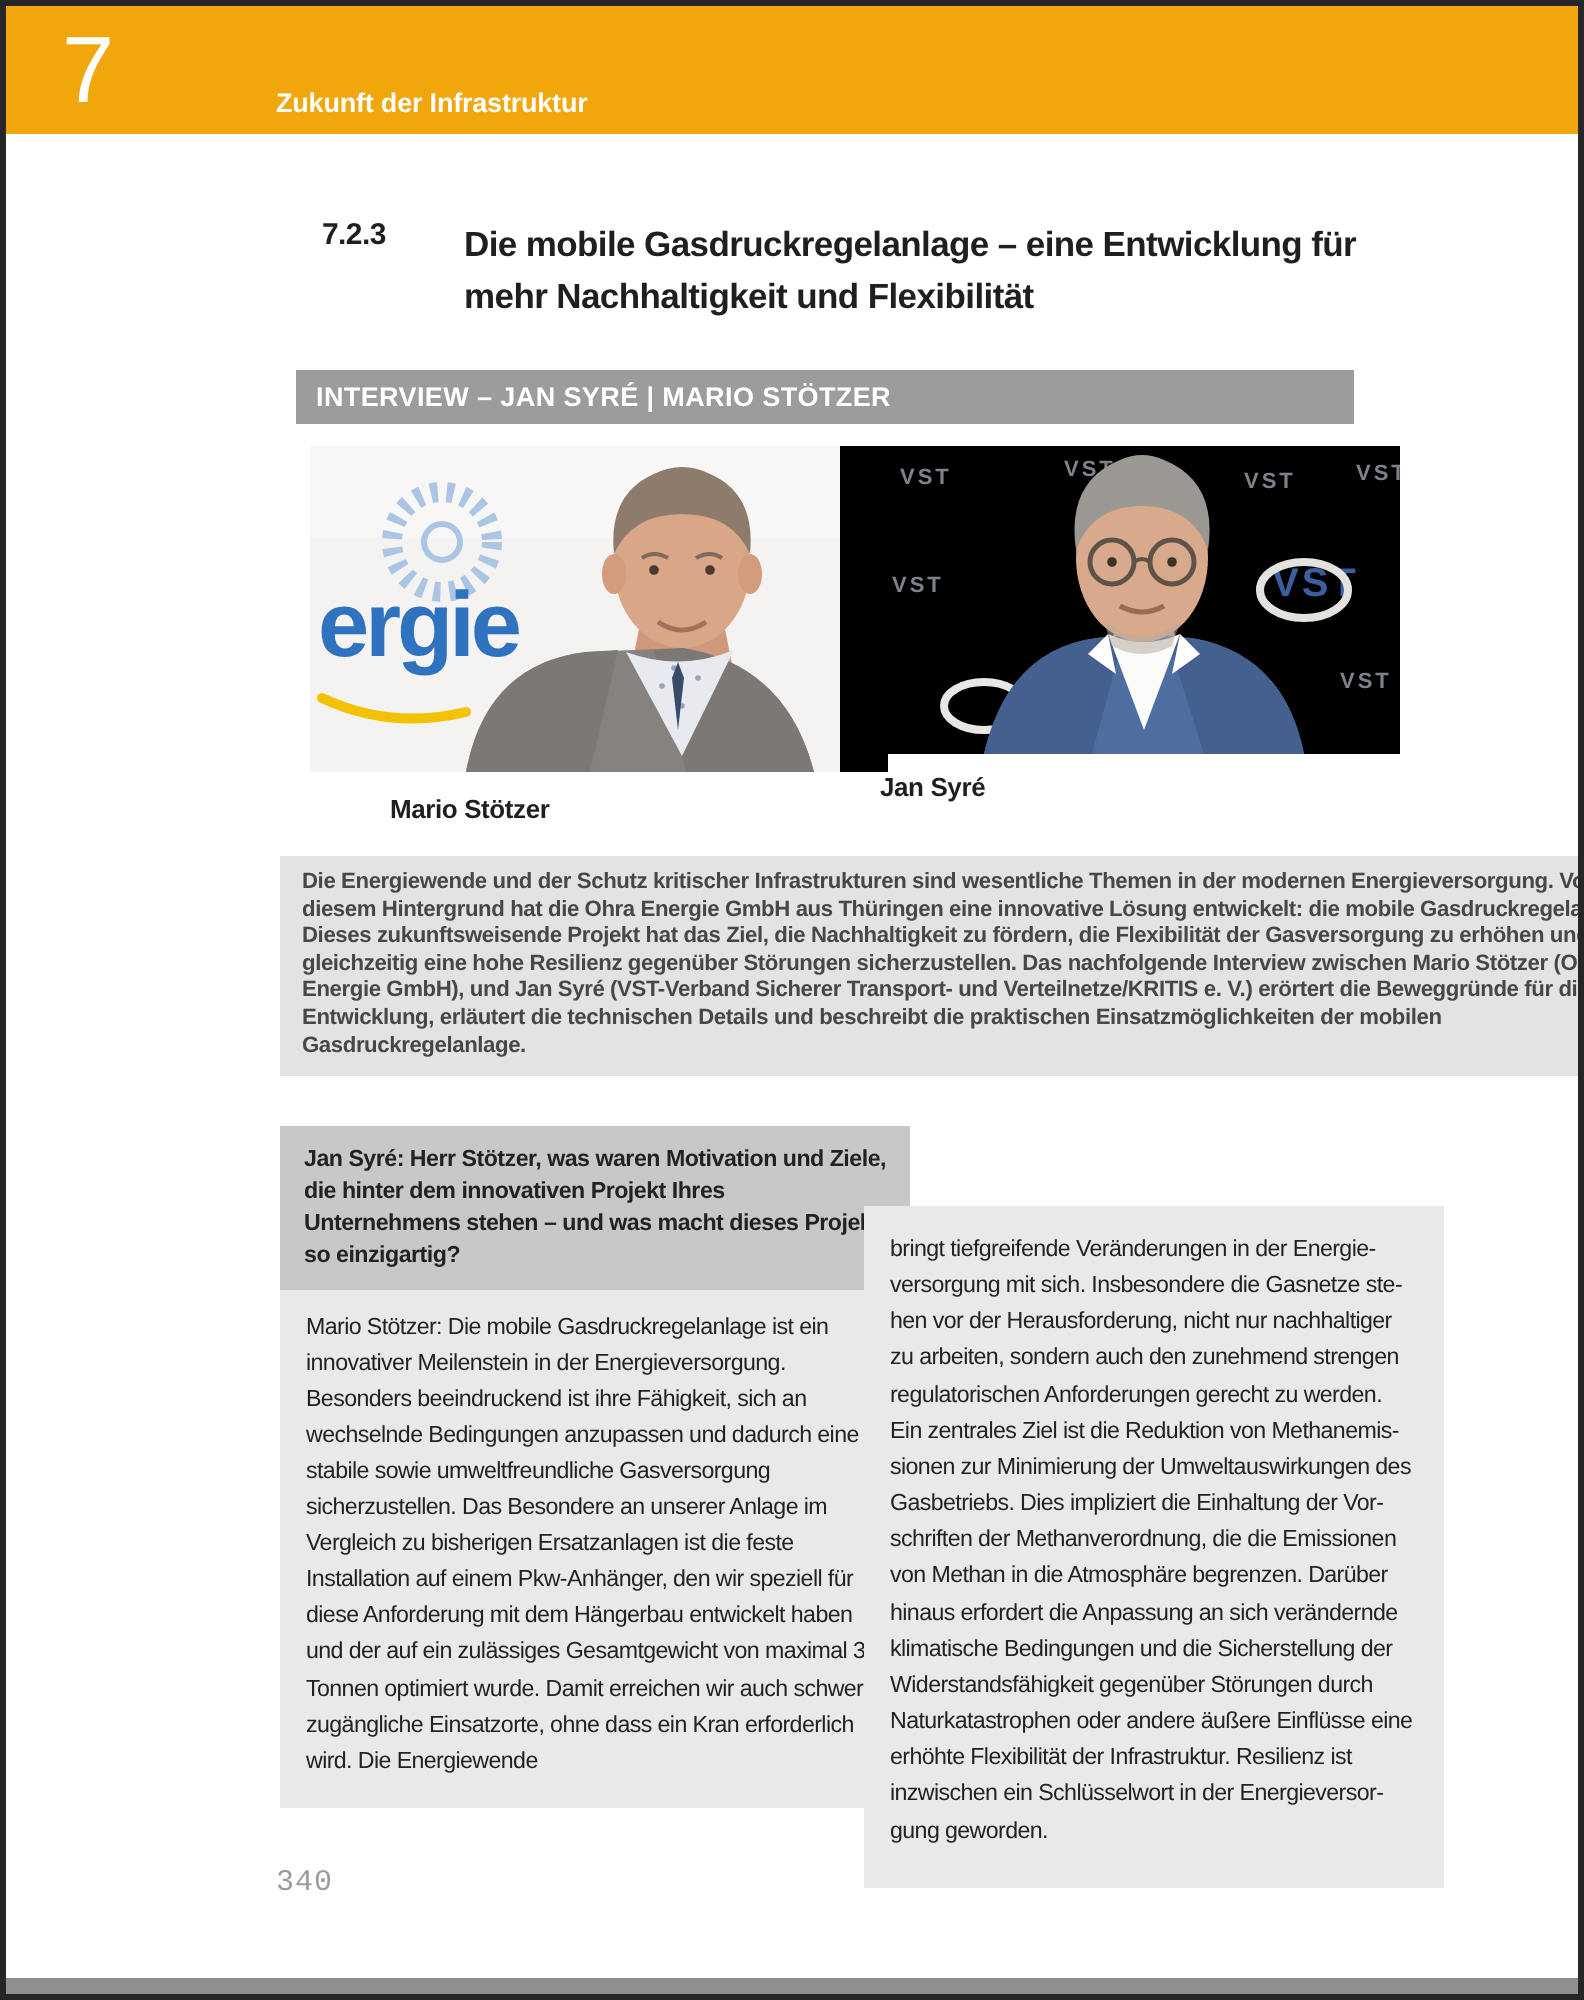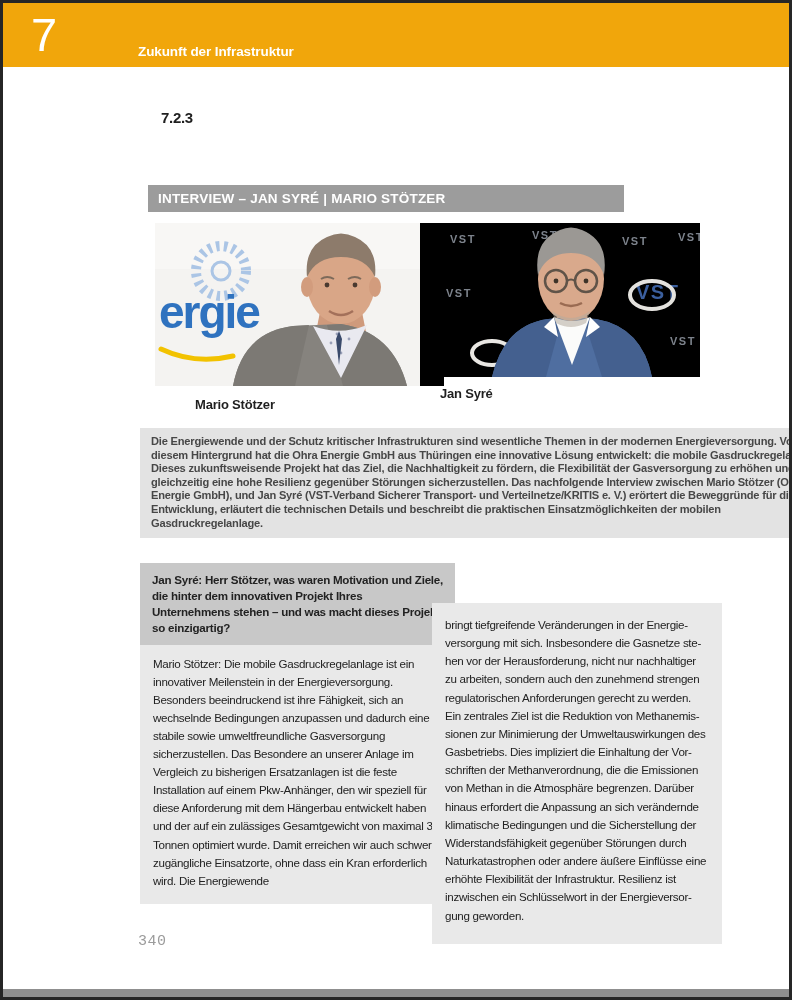--- a/index.html
+++ b/index.html
@@ -9,21 +9,21 @@
     font-family:"Liberation Sans","DejaVu Sans",sans-serif;color:#1f1f1f;
   }
   
   .orange-bar{position:absolute;top:0;left:0;right:0;height:64px;background:#F1A60B;}
   .chapter-num{position:absolute;left:28px;top:4px;font-size:47px;font-weight:400;color:#fff;letter-spacing:-1px;}
   .chapter-title{position:absolute;left:135px;top:41px;font-size:13.5px;font-weight:bold;color:#fff;letter-spacing:-0.1px;}
   
   .heading-number{position:absolute;left:158px;top:106px;font-size:15px;font-weight:bold;letter-spacing:-0.3px;}
   .heading-title{position:absolute;left:229px;top:106px;width:492px;font-size:17.5px;font-weight:bold;line-height:26px;letter-spacing:-0.3px;}
   
-  .banner{position:absolute;left:145px;top:182px;width:476px;height:27px;background:#9C9C9C;
+  .banner{position:absolute;left:145px;top:182px;width:529px;height:27px;background:#9C9C9C;
     color:#fff;font-weight:bold;font-size:13.5px;letter-spacing:0.2px;
     display:flex;align-items:center;padding-left:10px;box-sizing:border-box;}
   
   .photo{position:absolute;overflow:hidden;background:#000000;}
   .photo-left{left:152px;top:220px;width:289px;height:163px;}
   .photo-right{left:437px;top:220px;width:260px;height:154px;}
   .photo svg{position:absolute;inset:0;}
   .ergie-text{position:absolute;left:4px;top:62px;font-size:46px;font-weight:bold;color:#2f72bf;letter-spacing:-2px;z-index:1;}
   .vst{position:absolute;font-size:11px;font-weight:bold;color:#7d838c;letter-spacing:1.5px;z-index:1;}
   .caption{position:absolute;font-size:13px;font-weight:bold;letter-spacing:-0.2px;}
@@ -49,20 +49,21 @@
 </head>
 <body>
 
 <div class="page">
 
   <div class="orange-bar"></div>
   <div class="chapter-num">7</div>
   <div class="chapter-title">Zukunft der Infrastruktur</div>
 
   <div class="heading-number">7.2.3</div>
+  <div class="heading-title">Die mobile Gasdruckregelanlage – eine Entwicklung für mehr Nachhaltigkeit und Flexibilität</div>
 
   <div class="banner">
     <span>INTERVIEW – JAN SYRÉ | MARIO STÖTZER</span>
   </div>
 
   <div class="photo photo-left">
     <span class="ergie-text">ergie</span>
     <svg width="265" height="163" viewBox="0 0 265 163">
       <rect width="265" height="163" fill="#f4f3f1"></rect>
       <rect x="0" y="0" width="265" height="46" fill="#f8f7f5"></rect>

